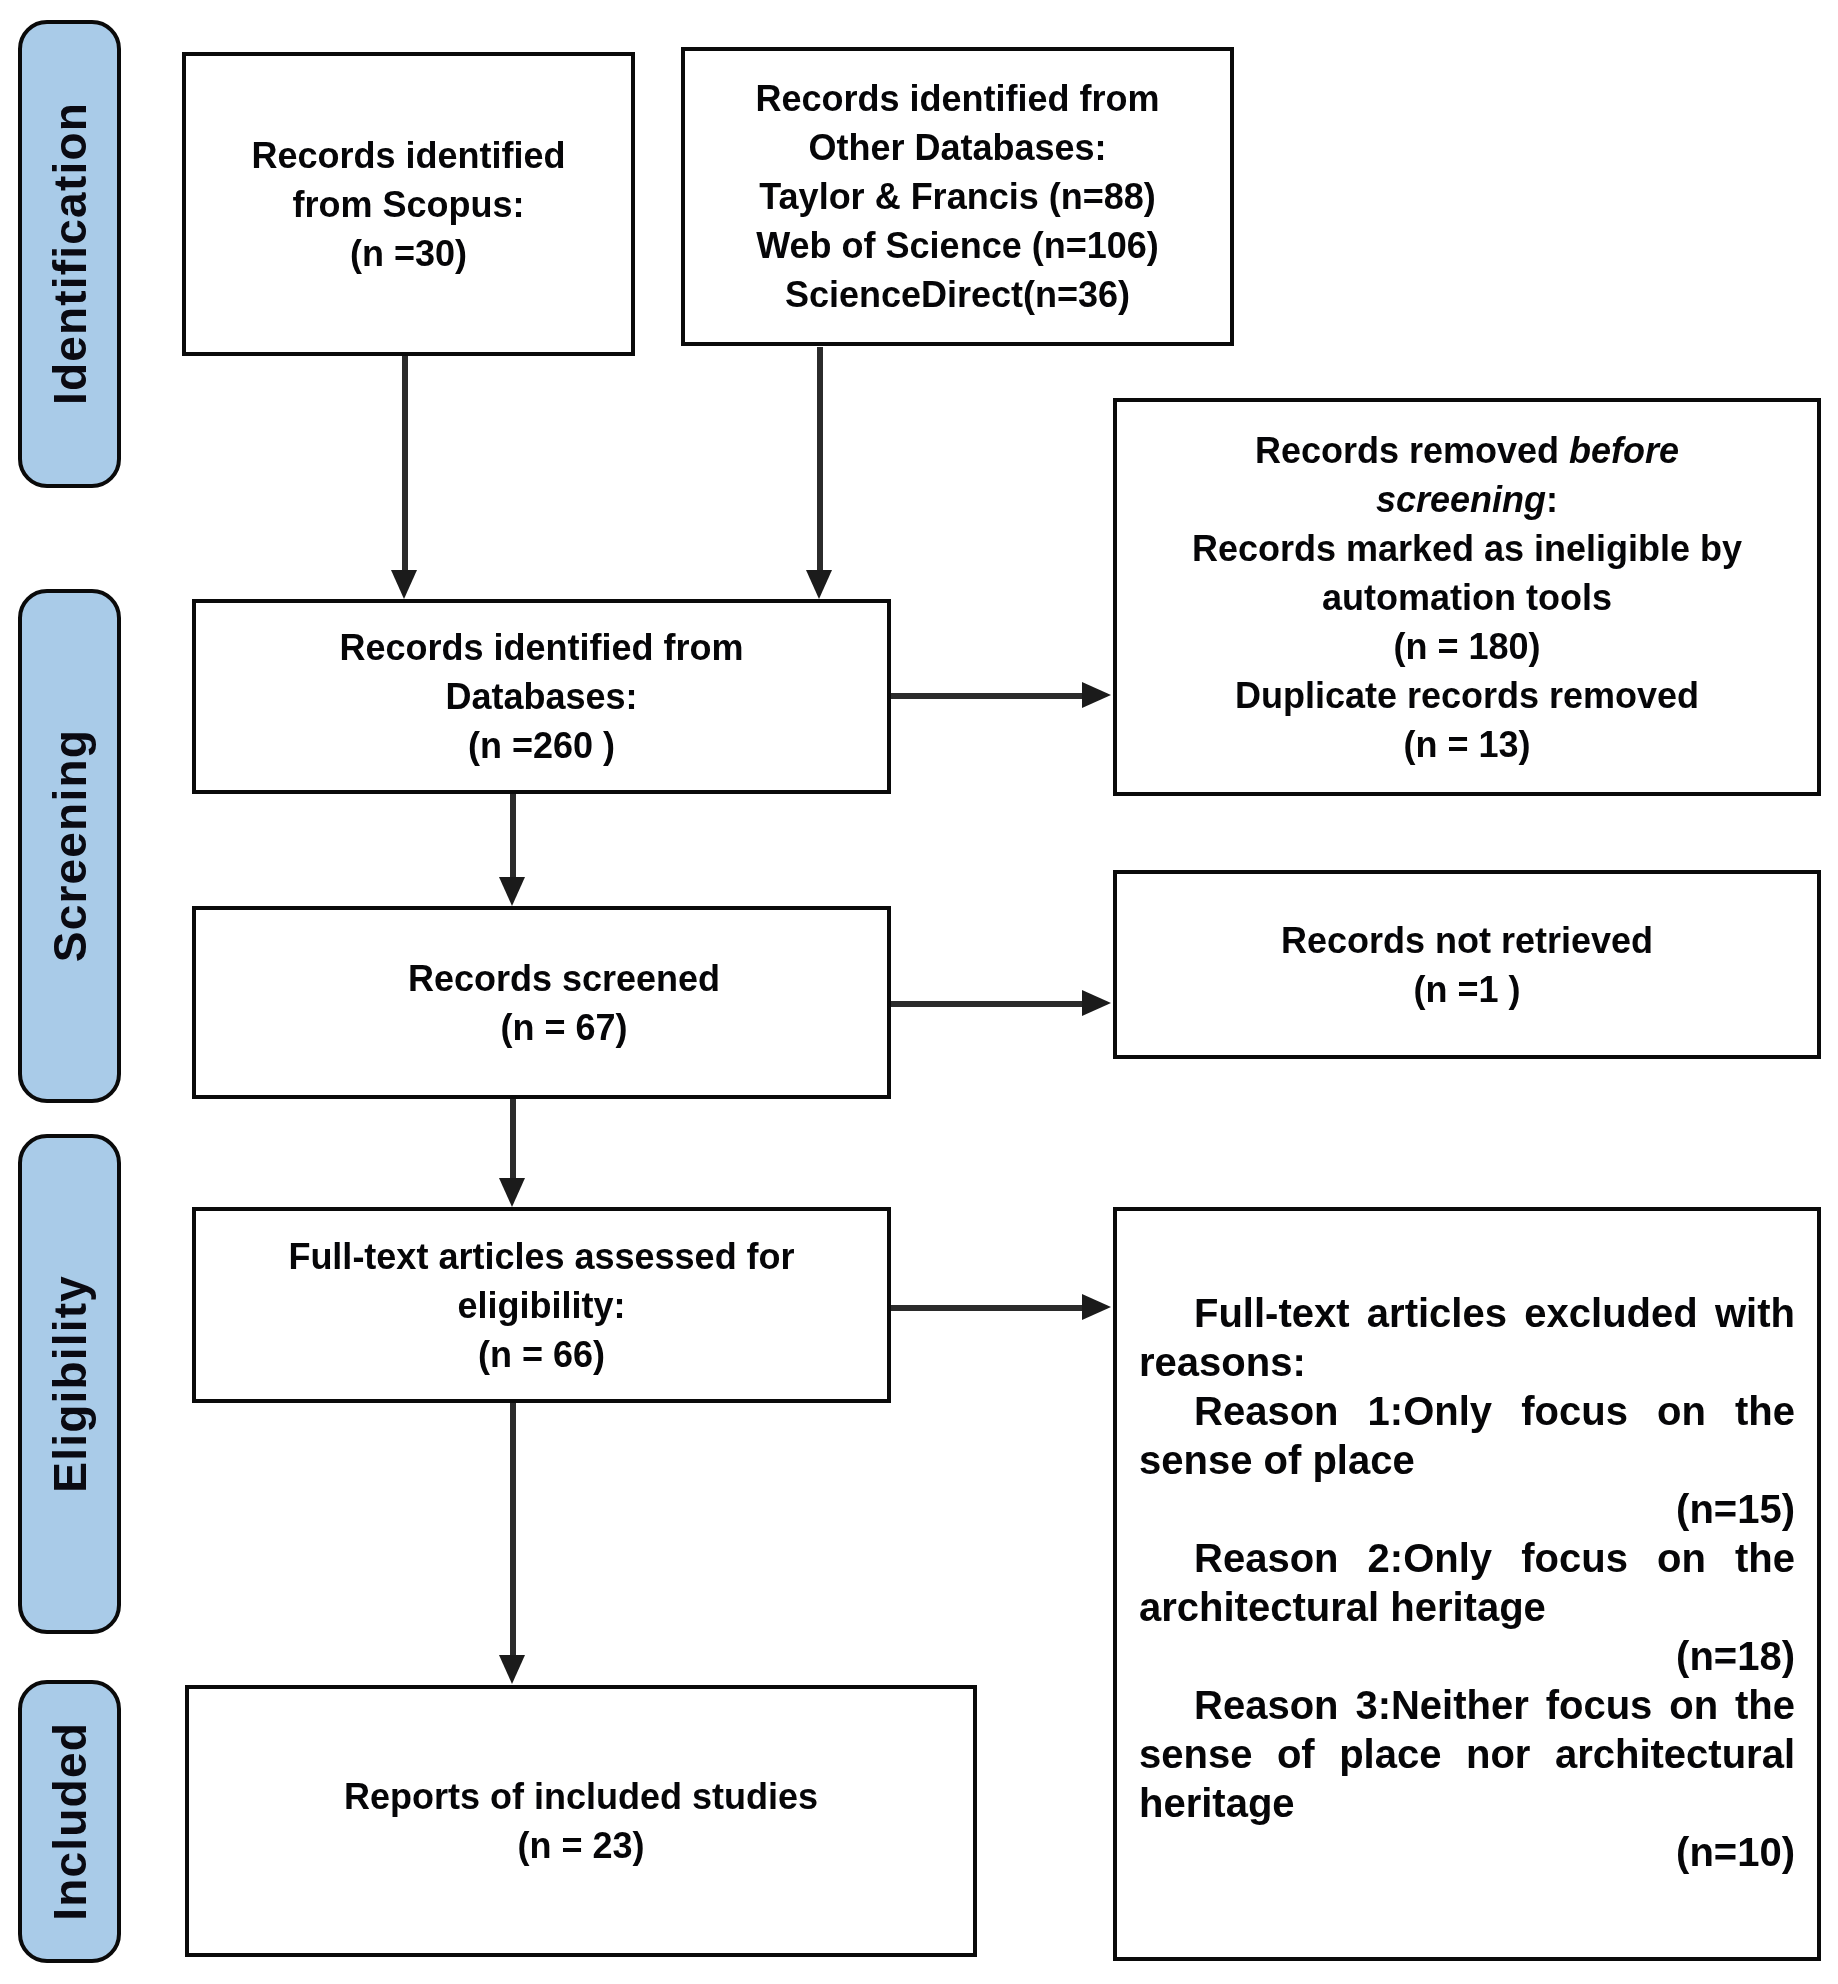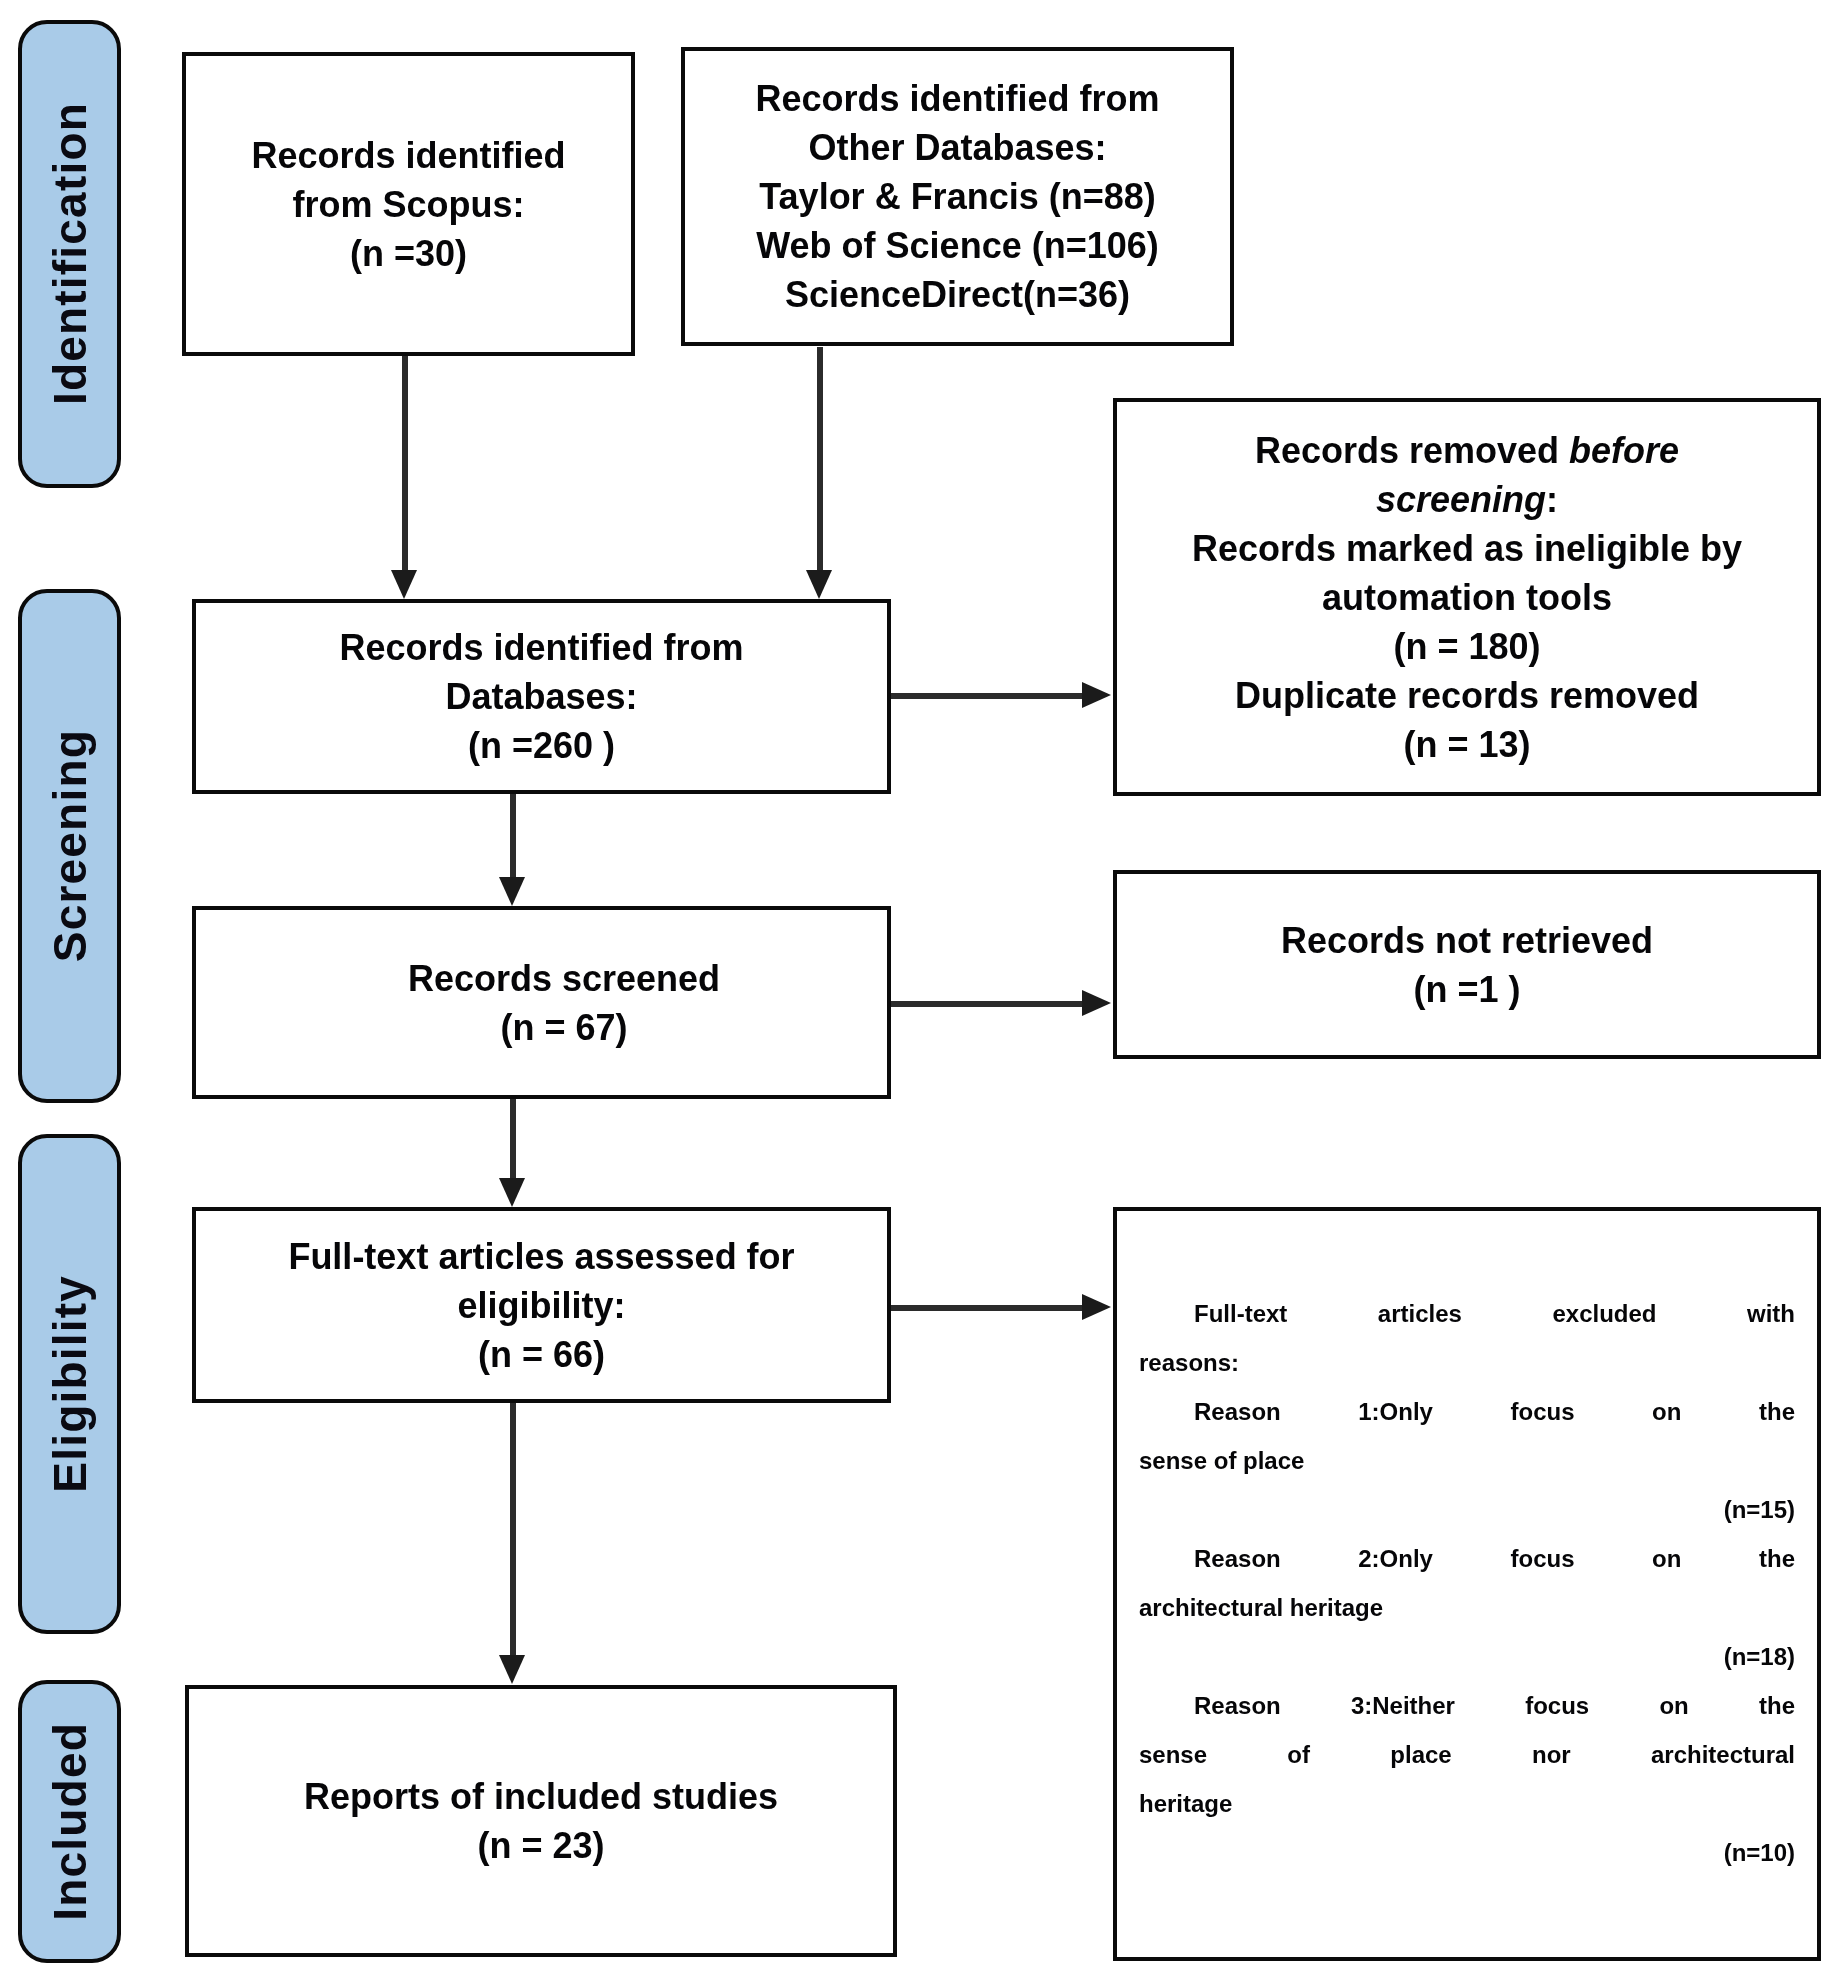--- a/index.html
+++ b/index.html
@@ -40,21 +40,21 @@
     text-align:center;
   }
   .box .lines{width:100%;}
   .it{font-style:italic;}
   
   .box.excluded{align-items:flex-start;}
   .exc{
     box-sizing:border-box;
     width:100%;
     padding:78px 22px 0 22px;
-    font-size:24px;line-height:49px;font-weight:700;
+    font-size:40px;line-height:49px;font-weight:700;
     text-align:left;
   }
   .exc .jli{text-align:justify;text-align-last:justify;text-indent:55px;}
   .exc .jfull{text-align:justify;text-align-last:justify;}
   .exc .ctr{text-align:right;}
   
   .vline{position:absolute;width:5.5px;background:#2b2b2b;}
   .hline{position:absolute;height:5.5px;background:#2b2b2b;}
   .head-down{
     position:absolute;width:0;height:0;
@@ -157,21 +157,21 @@
       <div class="jli">Reason 2:Only focus on the</div>
       <div>architectural heritage</div>
       <div class="ctr">(n=18)</div>
       <div class="jli">Reason 3:Neither focus on the</div>
       <div class="jfull">sense of place nor architectural</div>
       <div>heritage</div>
       <div class="ctr">(n=10)</div>
     </div>
   </div>
 
-  <div class="box" style="left:185px;top:1685px;width:712px;height:272px;">
+  <div class="box" style="left:185px;top:1685px;width:792px;height:272px;">
     <div class="lines">
       <div>Reports of included studies</div>
       <div>(n = 23)</div>
     </div>
   </div>
 
   <div class="vline" style="left:402px;top:356px;height:216px;"></div>
   <div class="head-down" style="left:391px;top:570px;"></div>
 
   <div class="vline" style="left:817px;top:347px;height:226px;"></div>

